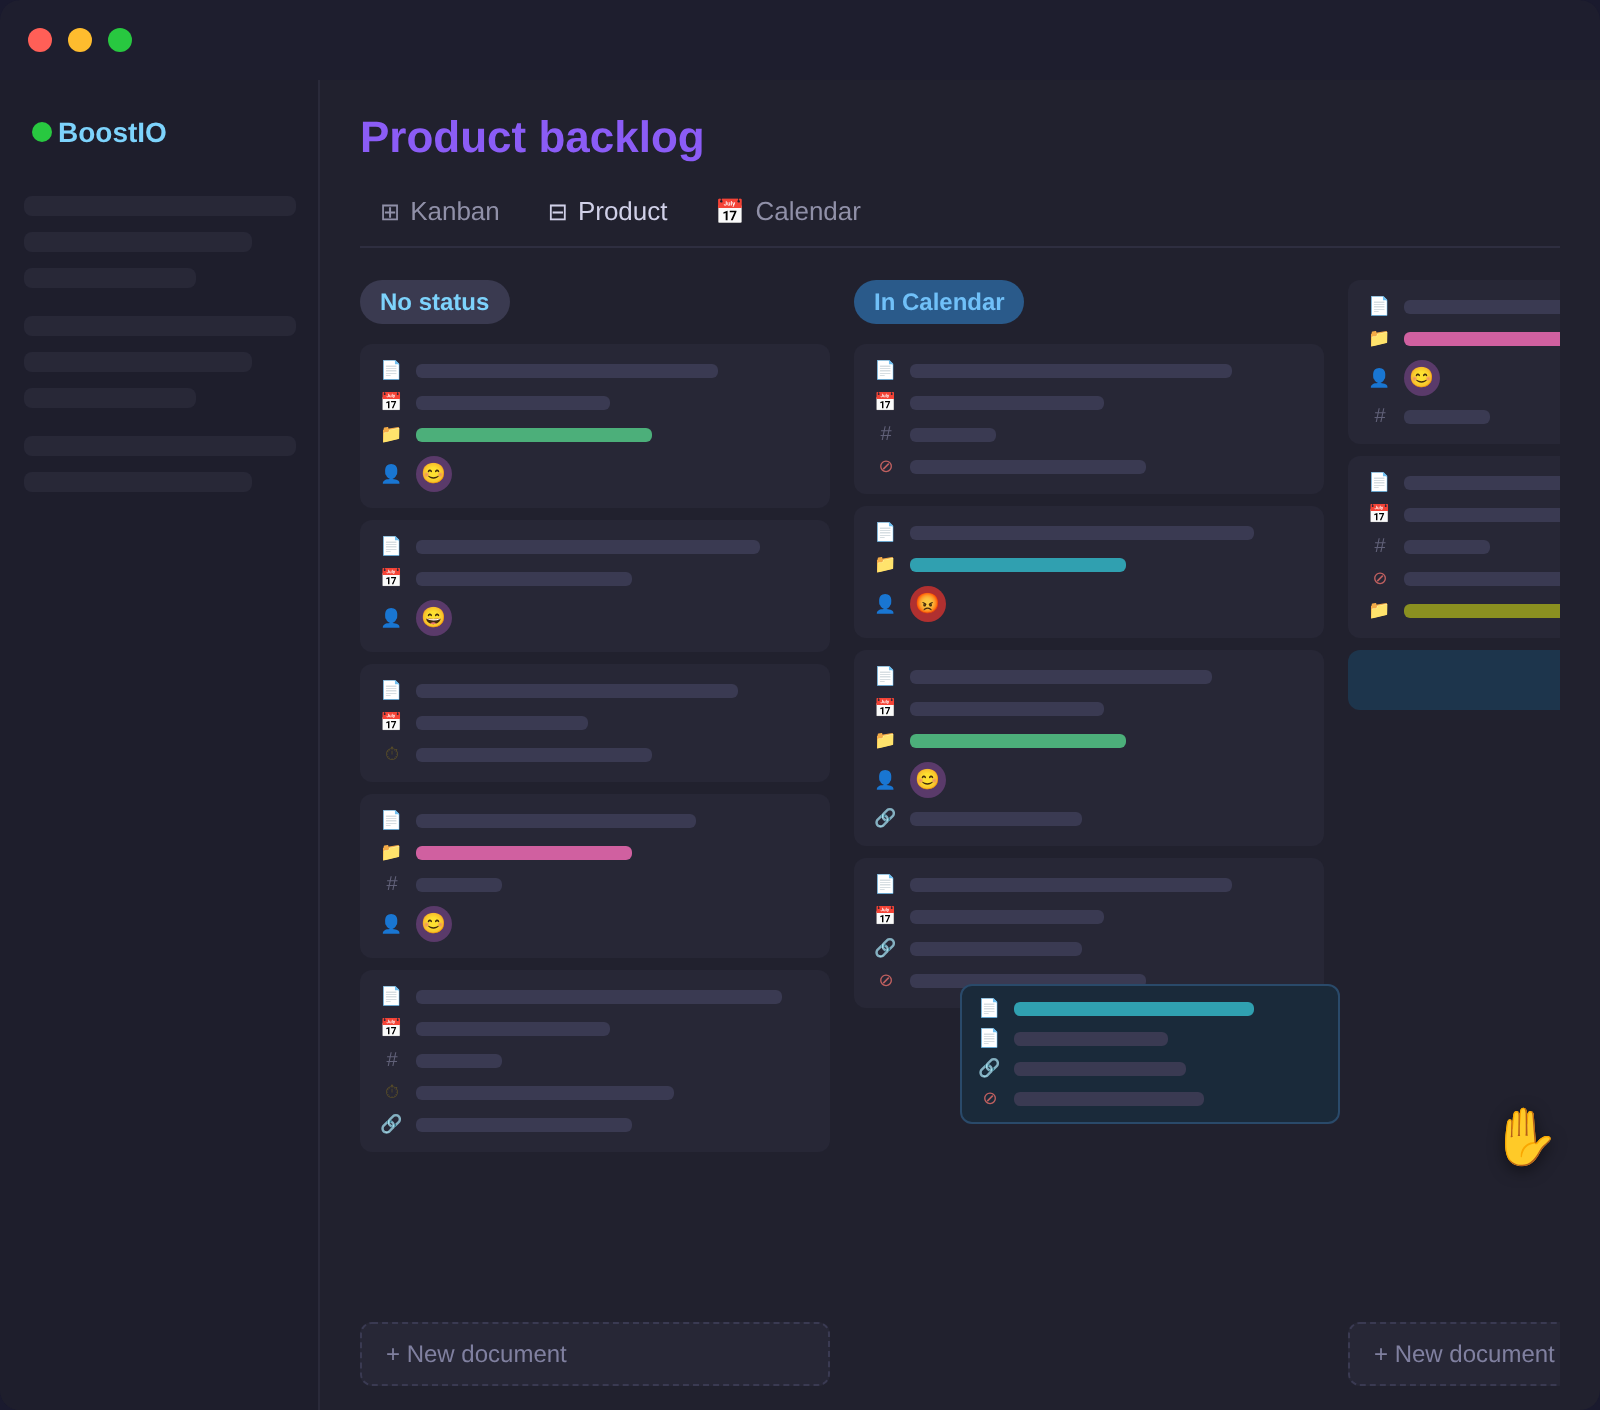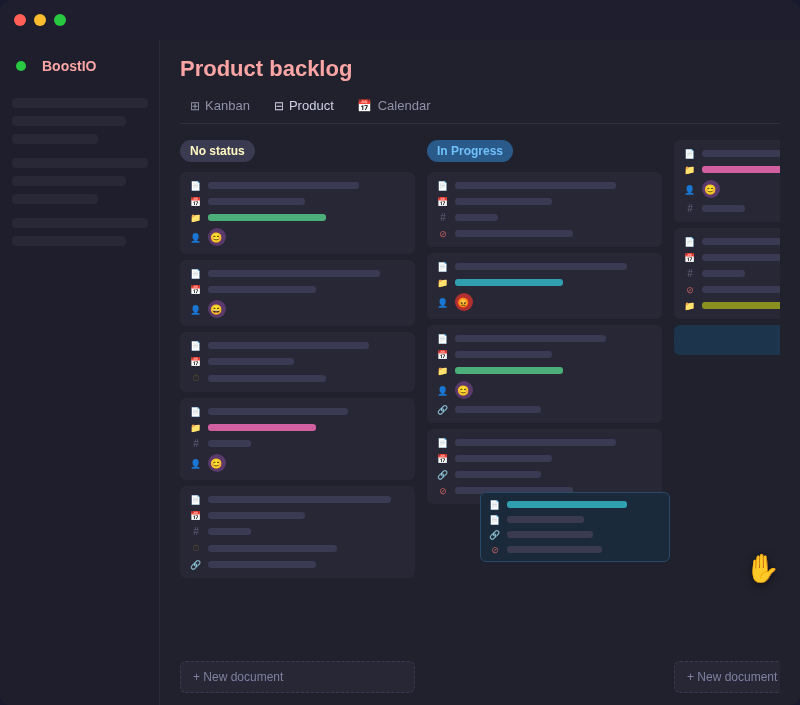--- a/index.html
+++ b/index.html
@@ -33,23 +33,23 @@
     .sidebar {
       width: 160px;
       background: #1e1e2c;
       padding: 12px 8px;
       flex-shrink: 0;
       border-right: 1px solid #2a2a3a;
     }
     .sidebar-brand {
       display: flex;
       align-items: center;
-      gap: 16px;
+      gap: 3px;
       padding: 6px 8px 16px;
-      color: #fca5a5;
+      color: #7dd3fc;
       font-size: 14px;
       font-weight: 600;
     }
     .brand-dot {
       width: 10px; height: 10px; border-radius: 50%;
       background: #28c840;
     }
     .sidebar-item {
       height: 10px;
       background: #2e2e40;
@@ -65,21 +65,21 @@
     }
 
     .content {
       flex: 1;
       padding: 16px 20px;
       overflow: hidden;
     }
     .page-title {
       font-size: 22px;
       font-weight: 700;
-      color: #fca5a5;
+      color: #8b5cf6;
       margin-bottom: 12px;
     }
     .tabs {
       display: flex;
       gap: 4px;
       margin-bottom: 16px;
       border-bottom: 1px solid #2e2e40;
       padding-bottom: 6px;
     }
     .tab {
@@ -111,21 +111,21 @@
     .col-header {
       display: inline-flex;
       align-items: center;
       padding: 4px 10px;
       border-radius: 12px;
       font-size: 12px;
       font-weight: 600;
       margin-bottom: 4px;
       width: fit-content;
     }
-    .col-header.no-status { background: #3a3a50; color: #fef9c3; }
+    .col-header.no-status { background: #3a3a50; color: #7dd3fc; }
     .col-header.in-progress { background: #2a5a8a; color: #70c0f8; }
     .col-header.wait-review { background: #6a4020; color: #e0a060; }
 
     .card {
       background: #272736;
       border-radius: 6px;
       padding: 8px 10px;
       display: flex;
       flex-direction: column;
       gap: 5px;
@@ -371,21 +371,21 @@
               <div class="card-row">
                 <span class="row-icon-svg icon-link"></span>
                 <div class="row-bar" style="width:50%;"></div>
               </div>
             </div>
           </div>
           <div class="new-doc-btn">+ New document</div>
         </div>
 
         <div class="kanban-col">
-          <div class="col-header in-progress">In Progress</div>
+          <div class="col-header in-progress">In Calendar</div>
           <div class="col-scroll">
 
             <div class="card">
               <div class="card-row">
                 <span class="row-icon-svg icon-file"></span>
                 <div class="row-bar" style="width:75%;"></div>
               </div>
               <div class="card-row">
                 <span class="row-icon-svg icon-cal"></span>
                 <div class="row-bar" style="width:45%;"></div>

